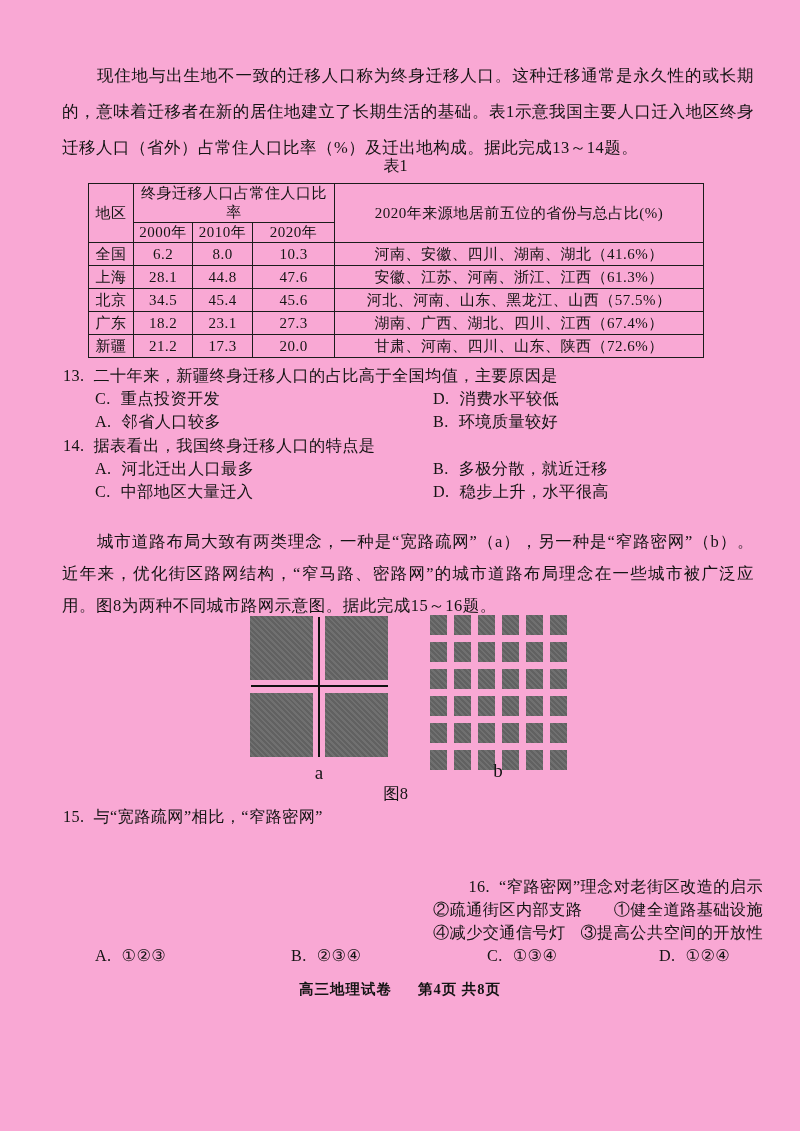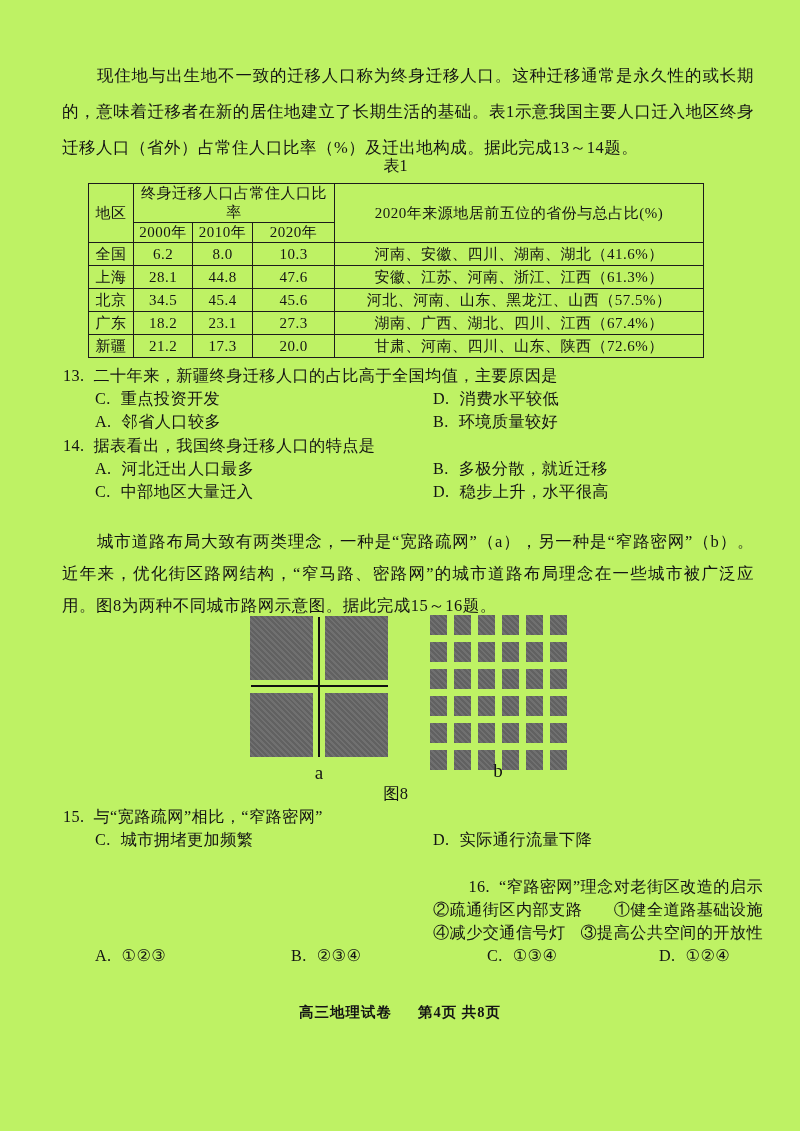--- a/index.html
+++ b/index.html
@@ -1,19 +1,19 @@
 <!DOCTYPE html>
 <html><head>
 <meta charset="utf-8">
 <style>
   * { margin:0; padding:0; box-sizing:border-box; }
   html,body { background:#e8e8e8; }
   .page {
     position:relative; width:800px; height:1131px; margin:0 auto;
-    background:#bef264; color:#141414; overflow:hidden;
+    background:#f9a8d4; color:#141414; overflow:hidden;
     font-family:"Liberation Serif","DejaVu Serif",serif;
   }
   
   .passage {
     position:absolute; left:62px; width:692px;
     font-size:16.5px; line-height:36px; letter-spacing:.5px;
     text-align:justify; text-indent:35px;
   }
   #passage1 { top:58px; }
   #passage2 { top:526px; line-height:32px; }
@@ -52,21 +52,21 @@
   #grid-b { top:615px; left:430px; grid-template-columns:repeat(6,17px); grid-template-rows:repeat(6,20px); gap:7px; }
   .block { background-image:repeating-linear-gradient(45deg,#616161 0 2px,#707070 2px 4px); }
   .road-v { position:absolute; top:617px; left:318px; width:2px; height:140px; background:#111; }
   .road-h { position:absolute; top:685px; left:251px; width:137px; height:2px; background:#111; }
   .fig-label { position:absolute; font-size:19px; text-align:center; width:40px; }
   #label-a { top:762px; left:299px; }
   #label-b { top:760px; left:478px; }
   .fig-caption { position:absolute; top:783px; left:88px; width:615px; text-align:center; font-size:16.5px; }
   
   .footer {
-    position:absolute; top:1002px; left:0; width:800px; height:20px; line-height:20px;
+    position:absolute; top:979px; left:0; width:800px; height:20px; line-height:20px;
     text-align:center; font-size:14.5px; font-weight:bold; letter-spacing:1px;
   }
   .footer .gap { display:inline-block; width:26px; }
 </style>
 </head>
 <body>
 
 <div class="page">
 
   <div class="passage" id="passage1">现住地与出生地不一致的迁移人口称为终身迁移人口。这种迁移通常是永久性的或长期的，意味着迁移者在新的居住地建立了长期生活的基础。表1示意我国主要人口迁入地区终身迁移人口（省外）占常住人口比率（%）及迁出地构成。据此完成13～14题。</div>
@@ -207,24 +207,20 @@
       <div class="block"></div>
     </div>
   <div class="fig-label" id="label-a">a</div>
   <div class="fig-label" id="label-b">b</div>
   <div class="fig-caption">图8</div>
 
   <div class="question" id="q15">
     <div class="qline">
       <span class="qnum">15.</span><span>与“宽路疏网”相比，“窄路密网”</span>
     </div>
-    <div class="optrow">
-      <span class="opt"><span class="olabel">C.</span><span>城市拥堵更加频繁</span></span>
-      <span class="opt opt-right"><span class="olabel">D.</span><span>实际通行流量下降</span></span>
-    </div>
   </div>
 
   <div class="question" id="q16">
     <div class="qline">
       <span class="qnum">16.</span><span>“窄路密网”理念对老街区改造的启示</span>
     </div>
     <div class="optrow">
       <span class="opt">①健全道路基础设施</span>
       <span class="opt opt-right">②疏通街区内部支路</span>
     </div>

